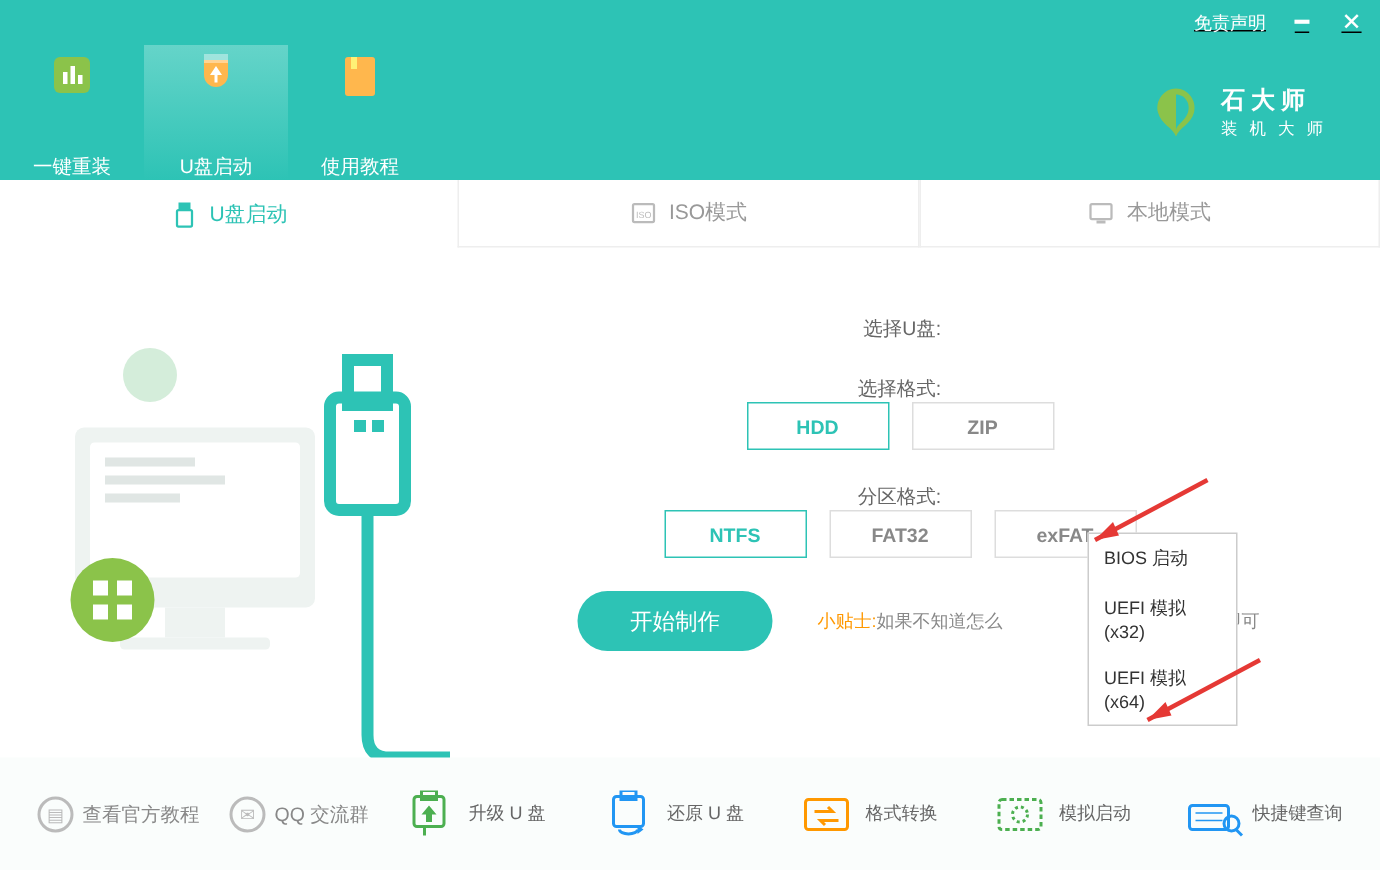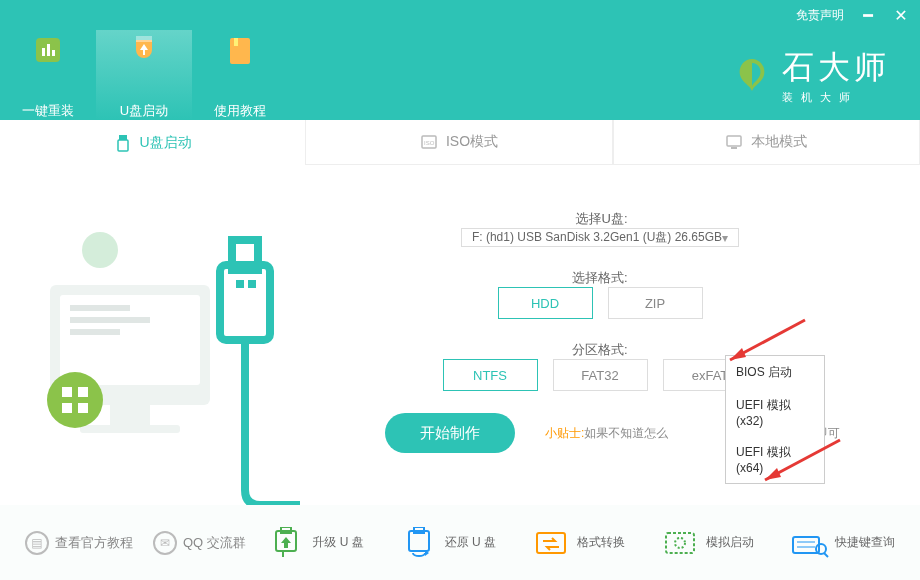--- a/index.html
+++ b/index.html
@@ -1,47 +1,47 @@
 <!DOCTYPE html>
 <html><head>
 <meta charset="utf-8">
 <style>
 * { margin: 0; padding: 0; box-sizing: border-box; font-family: "Microsoft YaHei", sans-serif; }
 body { width: 920px; height: 580px; overflow: hidden; background: #fff; }
 
-.titlebar { height: 30px; background: #2dc3b5; display: flex; justify-content: flex-end; align-items: center; padding: 0 10px; gap: 15px; }
+.titlebar { height: 30px; background: #2dc3b5; display: flex; justify-content: flex-end; align-items: center; padding: 0 10px; gap: 15px; text-decoration: underline; }
 .titlebar-link { color: #fff; font-size: 12px; cursor: pointer; }
 .titlebar-btn { color: #fff; font-size: 16px; cursor: pointer; width: 18px; text-align: center; }
 
 .header { height: 90px; background: #2dc3b5; display: flex; }
 .nav { display: flex; }
 .nav-item { width: 96px; display: flex; flex-direction: column; align-items: center; justify-content: space-between; gap: 5px; cursor: pointer; }
 .nav-item.active { background: linear-gradient(180deg, #65d4c9, #2dc3b5); }
 .nav-icon { width: 40px; height: 40px; display: flex; align-items: center; justify-content: center; }
 .nav-label { color: #fff; font-size: 13px; }
 .brand { margin-left: auto; display: flex; align-items: center; padding-right: 30px; gap: 10px; }
 .brand-logo { width: 40px; height: 40px; }
 .brand-text { color: #fff; }
-.brand-title { font-size: 32px; font-weight: normal; letter-spacing: 4px; }
+.brand-title { font-size: 16px; font-weight: bold; letter-spacing: 4px; }
 .brand-sub { font-size: 11px; letter-spacing: 8px; }
 
 .tabs { display: flex; height: 45px; }
 .tab { flex: 1; display: flex; align-items: center; justify-content: center; gap: 8px; font-size: 14px; cursor: pointer; color: #999; border: 1px solid #eee; border-top: none; }
 .tab.active { color: #2dc3b5; border: none; }
 .tab-icon { width: 18px; height: 18px; }
 
 .main { display: flex; height: 340px; }
 .illustration { width: 300px; position: relative; }
 
 .form { flex: 1; padding: 45px 30px 0 10px; position: relative; }
 .row { display: flex; align-items: center; margin-bottom: 22px; flex-direction: column; }
 .row-label { width: 65px; color: #666; font-size: 13px; text-align: right; margin-right: 10px; }
 .select { flex: 1; height: 32px; border: 1px solid #ddd; display: flex; align-items: center; padding: 0 10px; color: #666; font-size: 12px; cursor: pointer; max-width: 420px; }
 .select-arrow { margin-left: auto; color: #999; }
-.opts { display: flex; gap: 15px; }
+.opts { display: flex; gap: 15px; font-weight: bold; }
 .opt { width: 95px; height: 32px; border: 1px solid #ddd; display: flex; align-items: center; justify-content: center; font-size: 13px; color: #888; cursor: pointer; }
 .opt.sel { border-color: #2dc3b5; color: #2dc3b5; }
 .action-row { display: flex; align-items: center; margin-top: 5px; padding-left: 75px;}
 .start-btn { background: #2dc3b5; color: #fff; border: none; width: 130px; height: 40px; border-radius: 20px; font-size: 15px; cursor: pointer; }
 .tip { margin-left: 30px; font-size: 12px; }
 .tip-label { color: #ff9800; }
 .tip-text { color: #888; }
 
 .popup { position: absolute; right: 95px; top: 190px; background: #fff; border: 1px solid #ccc; width: 100px; z-index: 10; }
 .popup-item { padding: 8px 10px; font-size: 12px; color: #333; cursor: pointer; }
@@ -156,24 +156,20 @@
       <rect x="236" y="115" width="8" height="8" fill="#2dc3b5"></rect>
         <rect x="248" y="115" width="8" height="8" fill="#2dc3b5"></rect>
       <path d="M245 175 v150" stroke="#2dc3b5" stroke-width="8" fill="none"></path>
       <path d="M245 325 q0 15 15 15 h40" stroke="#2dc3b5" stroke-width="8" fill="none"></path>
     </svg>
   </div>
 
   <div class="form">
     <div class="row">
       <span class="row-label">选择U盘:</span>
-      <div class="select">
-        <span>F: (hd1)  USB SanDisk 3.2Gen1 (U盘) 26.65GB</span>
-        <span class="select-arrow">▾</span>
-      </div>
     </div>
     <div class="row">
       <span class="row-label">选择格式:</span>
       <div class="opts">
         <div class="opt sel">HDD</div>
         <div class="opt">ZIP</div>
       </div>
     </div>
     <div class="row">
       <span class="row-label">分区格式:</span>

